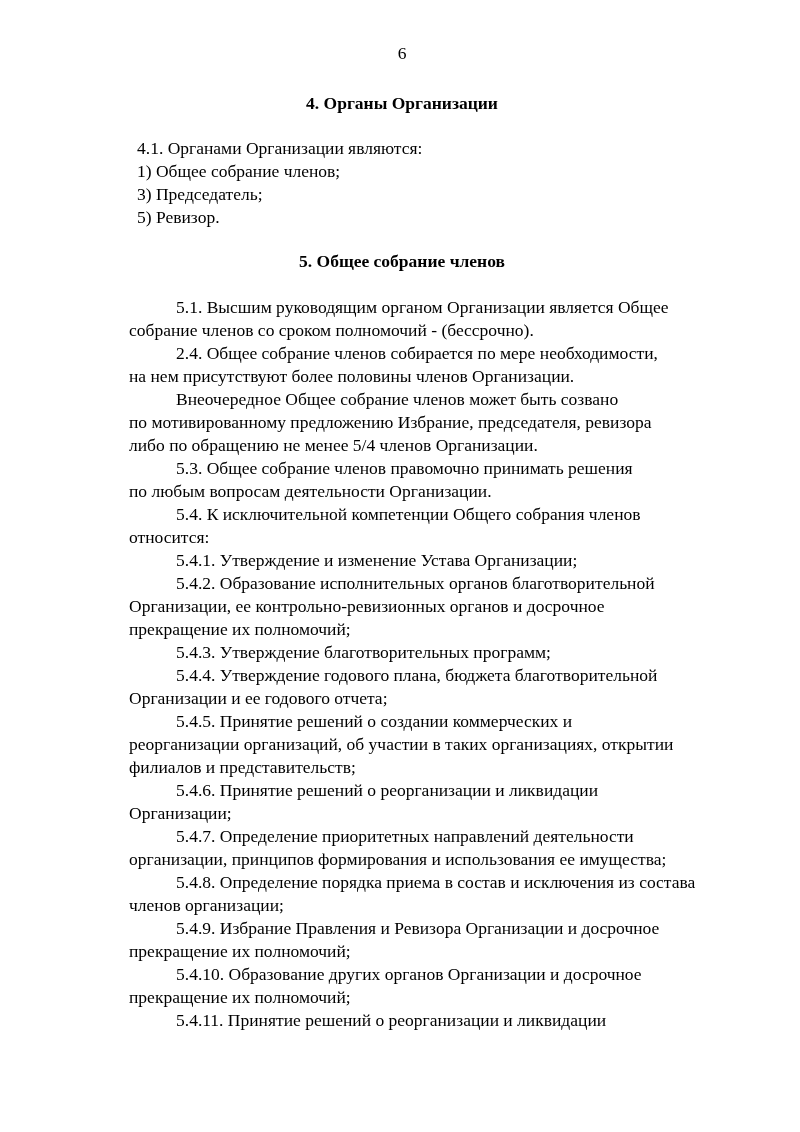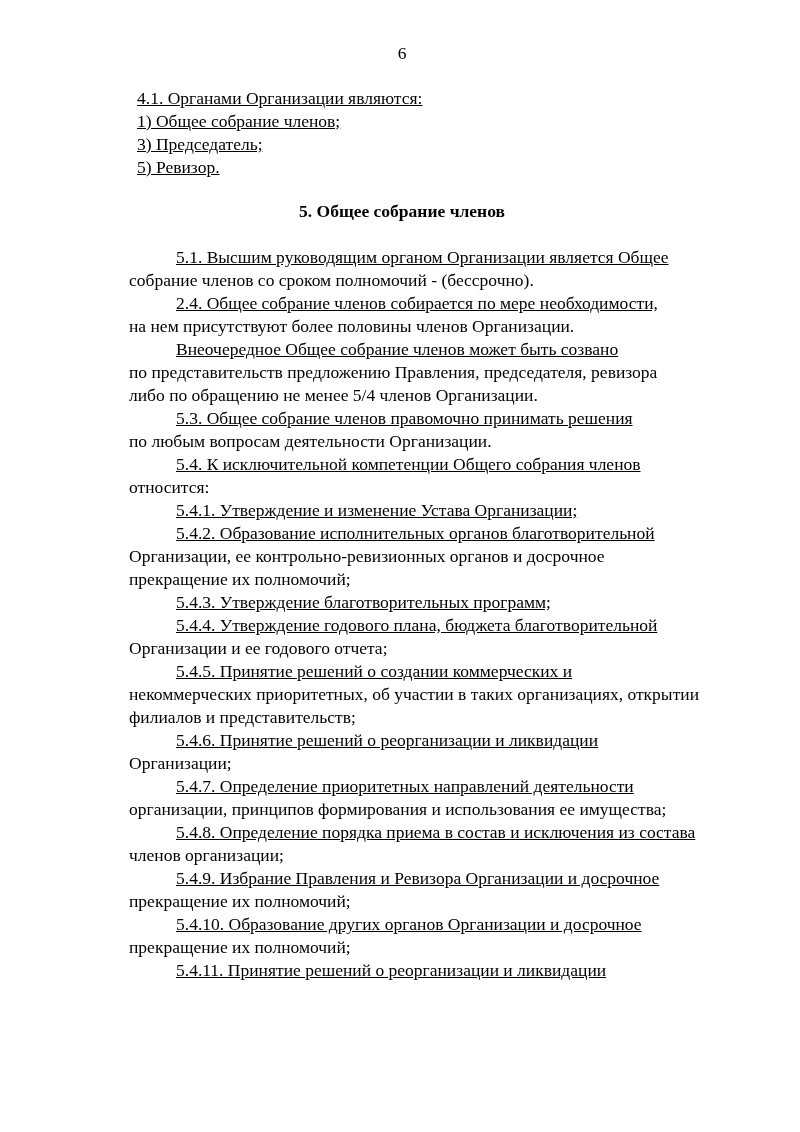--- a/index.html
+++ b/index.html
@@ -35,61 +35,61 @@
   }
   .heading-4 { margin-top: 27px; }
   .heading-5 { margin-top: 21px; }
   .lines { margin-top: 22px; }
   .lines-5 { margin-top: 23px; margin-left: 39px; }
   .ln {
     white-space: nowrap;
   }
   .ln.in {
     text-indent: 47px;
-    text-decoration: underline;
   }
 </style>
 </head>
 <body>
 
 <div class="page">
   <div class="pagenum">6</div>
 
   <section>
+    <h2 class="heading heading-4">4. Органы Организации</h2>
     <div class="lines">
         <div class="ln in">4.1. Органами Организации являются:</div>
         <div class="ln in">1) Общее собрание членов;</div>
         <div class="ln in">3) Председатель;</div>
         <div class="ln in">5) Ревизор.</div>
       </div>
   </section>
 
   <section>
     <h2 class="heading heading-5">5. Общее собрание членов</h2>
     <div class="lines lines-5">
         <div class="ln in">5.1. Высшим руководящим органом Организации является Общее</div>
         <div class="ln">собрание членов со сроком полномочий - (бессрочно).</div>
         <div class="ln in">2.4. Общее собрание членов собирается по мере необходимости,</div>
         <div class="ln">на нем присутствуют более половины членов Организации.</div>
         <div class="ln in">Внеочередное Общее собрание членов может быть созвано</div>
-        <div class="ln">по представительств предложению Правления, председателя, ревизора</div>
+        <div class="ln">по мотивированному предложению Избрание, председателя, ревизора</div>
         <div class="ln">либо по обращению не менее 5/4 членов Организации.</div>
         <div class="ln in">5.3. Общее собрание членов правомочно принимать решения</div>
         <div class="ln">по любым вопросам деятельности Организации.</div>
         <div class="ln in">5.4. К исключительной компетенции Общего собрания членов</div>
         <div class="ln">относится:</div>
         <div class="ln in">5.4.1. Утверждение и изменение Устава Организации;</div>
         <div class="ln in">5.4.2. Образование исполнительных органов благотворительной</div>
         <div class="ln">Организации, ее контрольно-ревизионных органов и досрочное</div>
         <div class="ln">прекращение их полномочий;</div>
         <div class="ln in">5.4.3. Утверждение благотворительных программ;</div>
         <div class="ln in">5.4.4. Утверждение годового плана, бюджета благотворительной</div>
         <div class="ln">Организации и ее годового отчета;</div>
         <div class="ln in">5.4.5. Принятие решений о создании коммерческих и</div>
-        <div class="ln">некоммерческих приоритетных, об участии в таких организациях, открытии</div>
+        <div class="ln">реорганизации организаций, об участии в таких организациях, открытии</div>
         <div class="ln">филиалов и представительств;</div>
         <div class="ln in">5.4.6. Принятие решений о реорганизации и ликвидации</div>
         <div class="ln">Организации;</div>
         <div class="ln in">5.4.7. Определение приоритетных направлений деятельности</div>
         <div class="ln">организации, принципов формирования и использования ее имущества;</div>
         <div class="ln in">5.4.8. Определение порядка приема в состав и исключения из состава</div>
         <div class="ln">членов организации;</div>
         <div class="ln in">5.4.9. Избрание Правления и Ревизора Организации и досрочное</div>
         <div class="ln">прекращение их полномочий;</div>
         <div class="ln in">5.4.10. Образование других органов Организации и досрочное</div>

